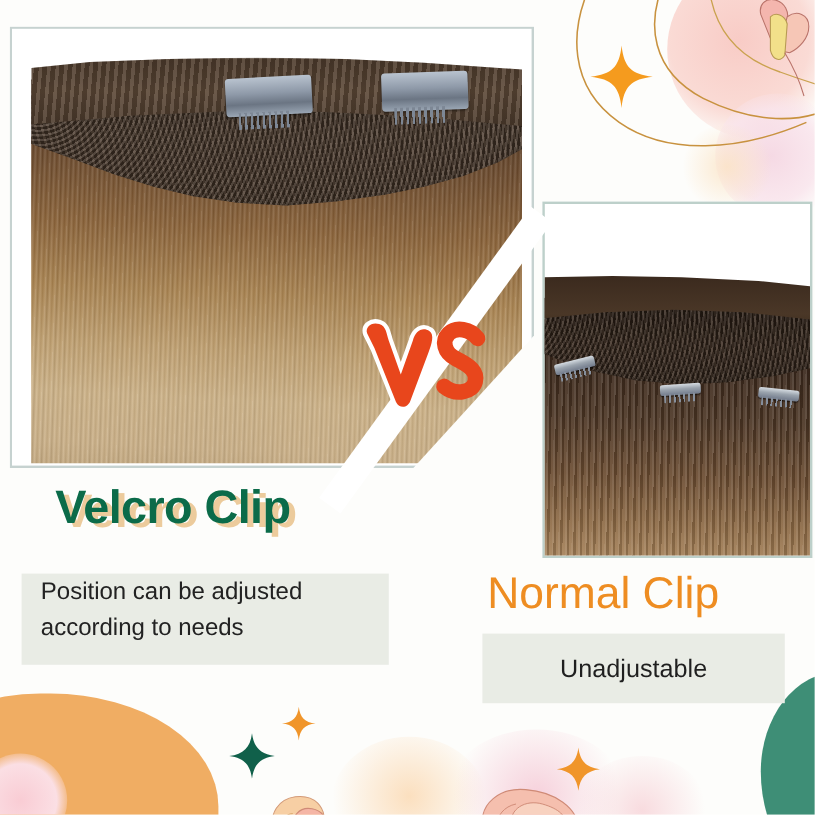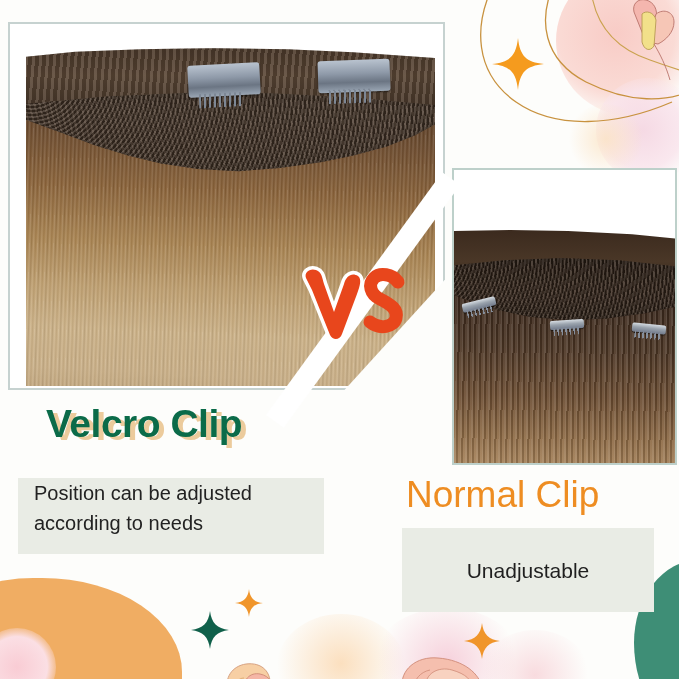--- a/index.html
+++ b/index.html
@@ -221,21 +221,21 @@
   .box-velcro p{
     margin:0;font-size:20px;line-height:30px;color:#222222;
   }
 
   .h-normal{
     position:absolute;left:406px;top:474px;z-index:6;
     font-size:37px;color:#ee8d22;letter-spacing:0px;
     white-space:nowrap;
   }
   .box-normal{
-    position:absolute;left:402px;top:528px;width:252px;height:84px;z-index:6;
+    position:absolute;left:402px;top:528px;width:252px;height:58px;z-index:6;
     background:#e9ece5;
     display:flex;flex-direction:column;align-items:center;justify-content:center;
     box-sizing:border-box;padding:0 10px;
   }
   .box-normal p{
     margin:0;font-size:21px;line-height:31px;color:#1f1f1f;text-align:center;
   }
 </style>
 </head>
 <body>

